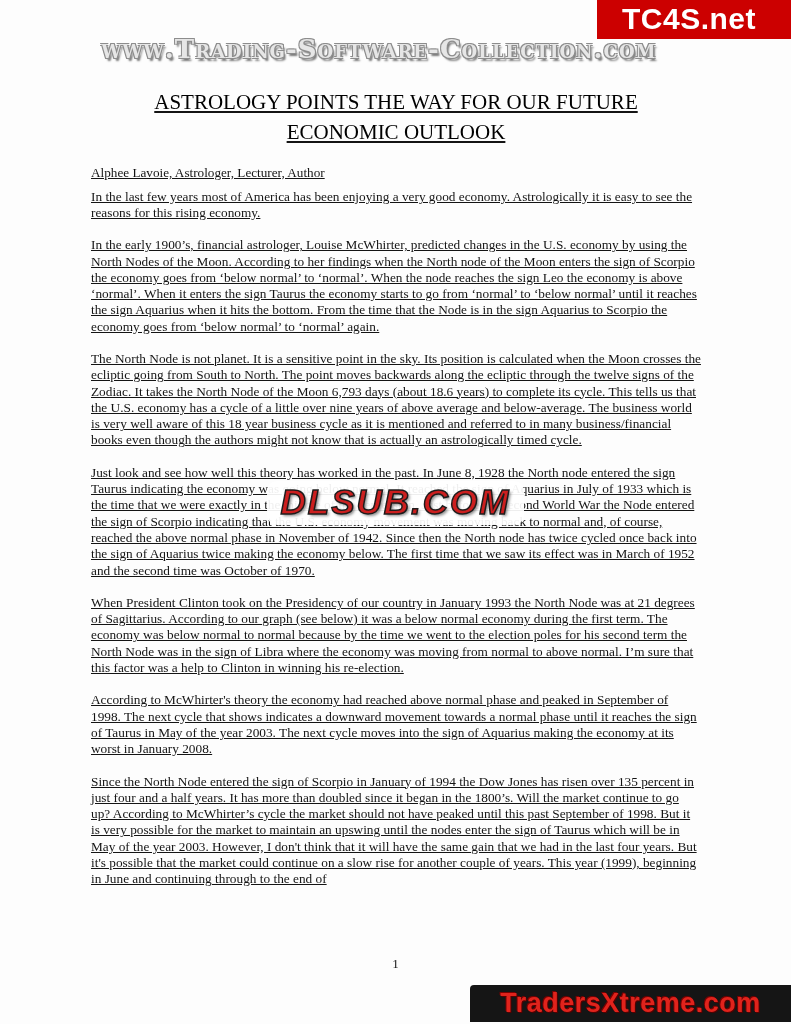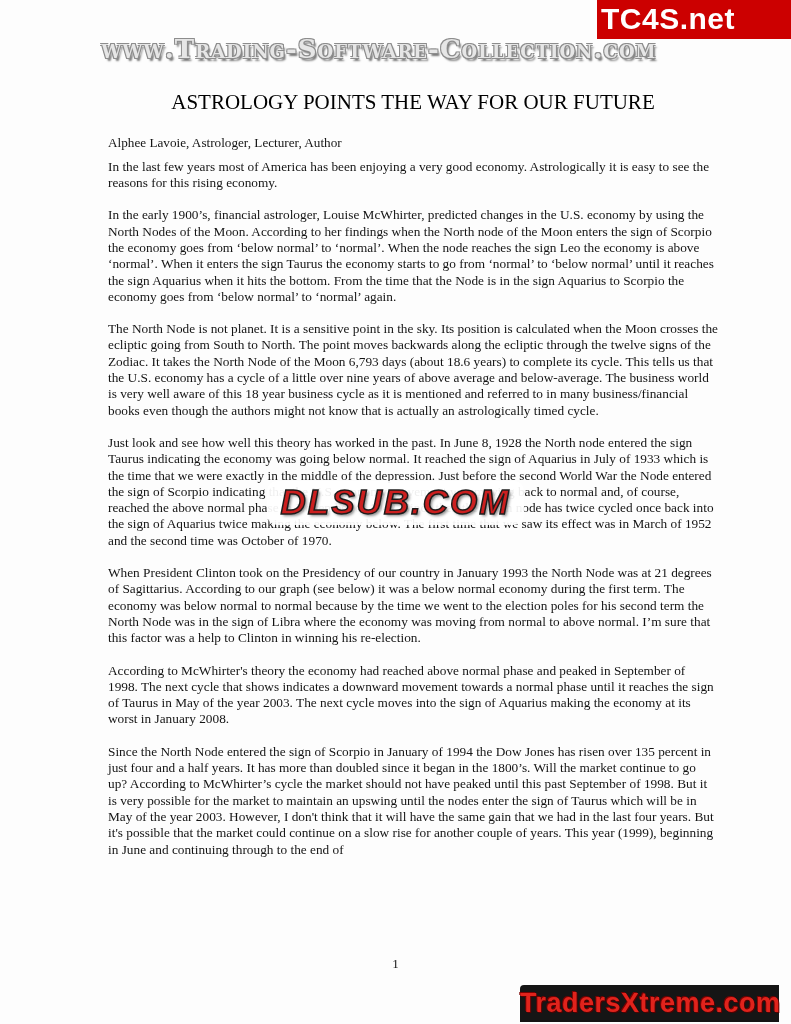--- a/index.html
+++ b/index.html
@@ -30,57 +30,58 @@
       2px 3px 2px #777;
   }
   .wm-tc4s {
     position:absolute; top:0; right:0;
     width:194px; height:39px;
     background:#cc0000;
     color:#ffffff;
     font-family:"Liberation Sans", sans-serif;
     font-weight:bold;
     font-size:30px; line-height:38px;
-    padding-left:4px;
+    padding-left:25px;
     letter-spacing:0.5px;
   }
   .wm-dlsub {
     position:absolute; top:481px; left:50%;
     transform:translateX(-50%);
     font-family:"Liberation Sans", sans-serif;
     font-weight:bold;
     font-size:35px;
     letter-spacing:2px;
     color:#cc1f1f;
     -webkit-text-stroke:1.5px #1c1c1c;
     background:rgba(255,255,255,0.93);
     padding:1px 14px 3px 14px;
     border-radius:10px;
     text-shadow:2px 2px 3px rgba(0,0,0,0.45);
     white-space:nowrap;
     font-style:italic;
   }
   .wm-bottom {
-    position:absolute; bottom:2px; right:12px;
-    width:259px; height:37px;
+    position:absolute; bottom:2px; right:0;
+    width:321px; height:37px;
     background:#151515;
     color:#e0231c;
     font-family:"Liberation Sans", sans-serif;
     font-weight:bold;
     font-size:27px; line-height:36px;
     text-align:center;
     letter-spacing:0.5px;
     text-shadow:1px 1px 0 #550000, -1px -1px 0 #7a0000;
     border-top-left-radius:4px;
   }
 
   
   .content {
-    position:absolute; left:108px; top:0;
+    position:absolute; left:91px; top:0;
     width:610px;
+    text-decoration:underline;
   }
   .title {
     margin-top:88px;
     text-align:center;
     font-size:21px;
     line-height:1.42;
     color:#000000;
   }
   .byline {
     margin-top:17px;
@@ -106,20 +107,21 @@
 
 <div class="page">
 
   <div class="wm-top">www.Trading-Software-Collection.com</div>
 
   <div class="wm-tc4s">TC4S.net</div>
 
   <div class="content">
     <div class="title">
       <div>ASTROLOGY POINTS THE WAY FOR OUR FUTURE</div>
+      <div>ECONOMIC OUTLOOK</div>
     </div>
 
     <div class="byline">Alphee Lavoie, Astrologer, Lecturer, Author</div>
 
     <div class="body-text">
       <p>In the last few years most of America has been enjoying a very good economy. Astrologically it is easy to see the reasons for this rising economy.</p>
       <p>In the early 1900’s, financial astrologer, Louise McWhirter, predicted changes in the U.S. economy by using the North Nodes of the Moon. According to her findings when the North node of the Moon enters the sign of Scorpio the economy goes from ‘below normal’ to ‘normal’. When the node reaches the sign Leo the economy is above ‘normal’. When it enters the sign Taurus the economy starts to go from ‘normal’ to ‘below normal’ until it reaches the sign Aquarius when it hits the bottom. From the time that the Node is in the sign Aquarius to Scorpio the economy goes from ‘below normal’ to ‘normal’ again.</p>
       <p>The North Node is not planet. It is a sensitive point in the sky. Its position is calculated when the Moon crosses the ecliptic going from South to North. The point moves backwards along the ecliptic through the twelve signs of the Zodiac. It takes the North Node of the Moon 6,793 days (about 18.6 years) to complete its cycle. This tells us that the U.S. economy has a cycle of a little over nine years of above average and below-average. The business world is very well aware of this 18 year business cycle as it is mentioned and referred to in many business/financial books even though the authors might not know that is actually an astrologically timed cycle.</p>
       <p>Just look and see how well this theory has worked in the past. In June 8, 1928 the North node entered the sign Taurus indicating the economy was going below normal. It reached the sign of Aquarius in July of 1933 which is the time that we were exactly in the middle of the depression. Just before the second World War the Node entered the sign of Scorpio indicating that the U.S. economy movement was moving back to normal and, of course, reached the above normal phase in November of 1942. Since then the North node has twice cycled once back into the sign of Aquarius twice making the economy below. The first time that we saw its effect was in March of 1952 and the second time was October of 1970.</p>
       <p>When President Clinton took on the Presidency of our country in January 1993 the North Node was at 21 degrees of Sagittarius. According to our graph (see below) it was a below normal economy during the first term. The economy was below normal to normal because by the time we went to the election poles for his second term the North Node was in the sign of Libra where the economy was moving from normal to above normal. I’m sure that this factor was a help to Clinton in winning his re-election.</p>

